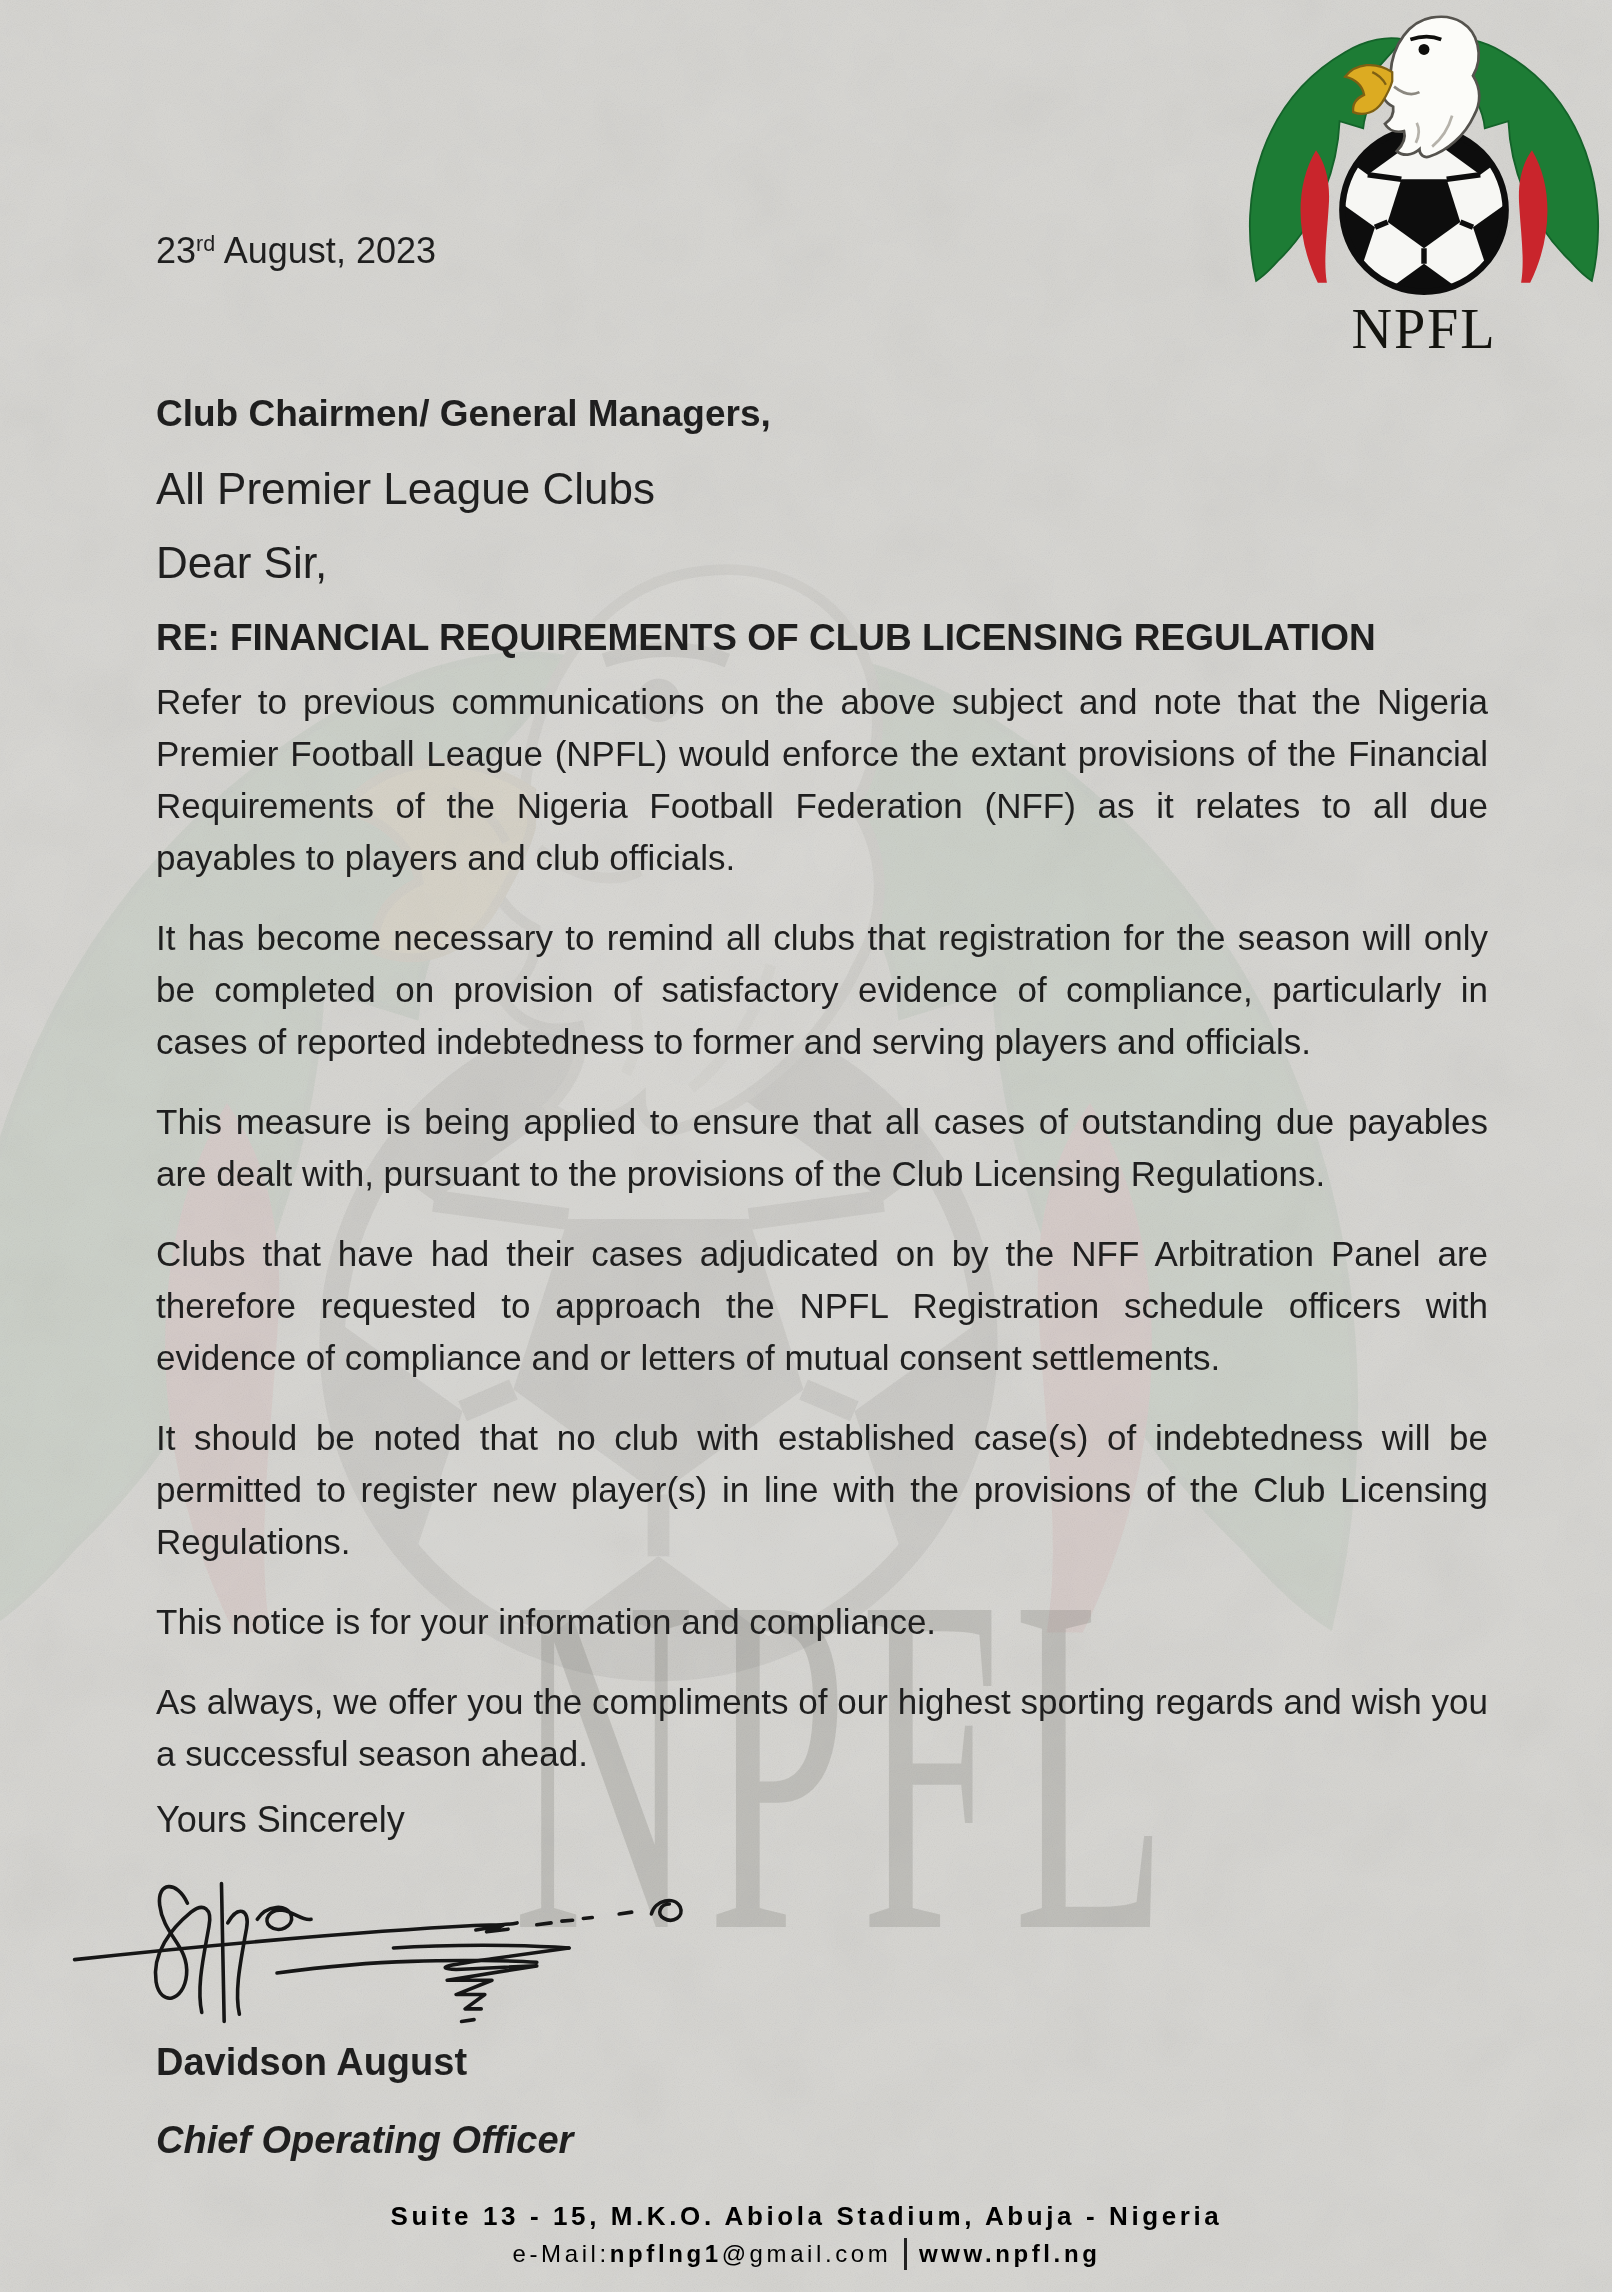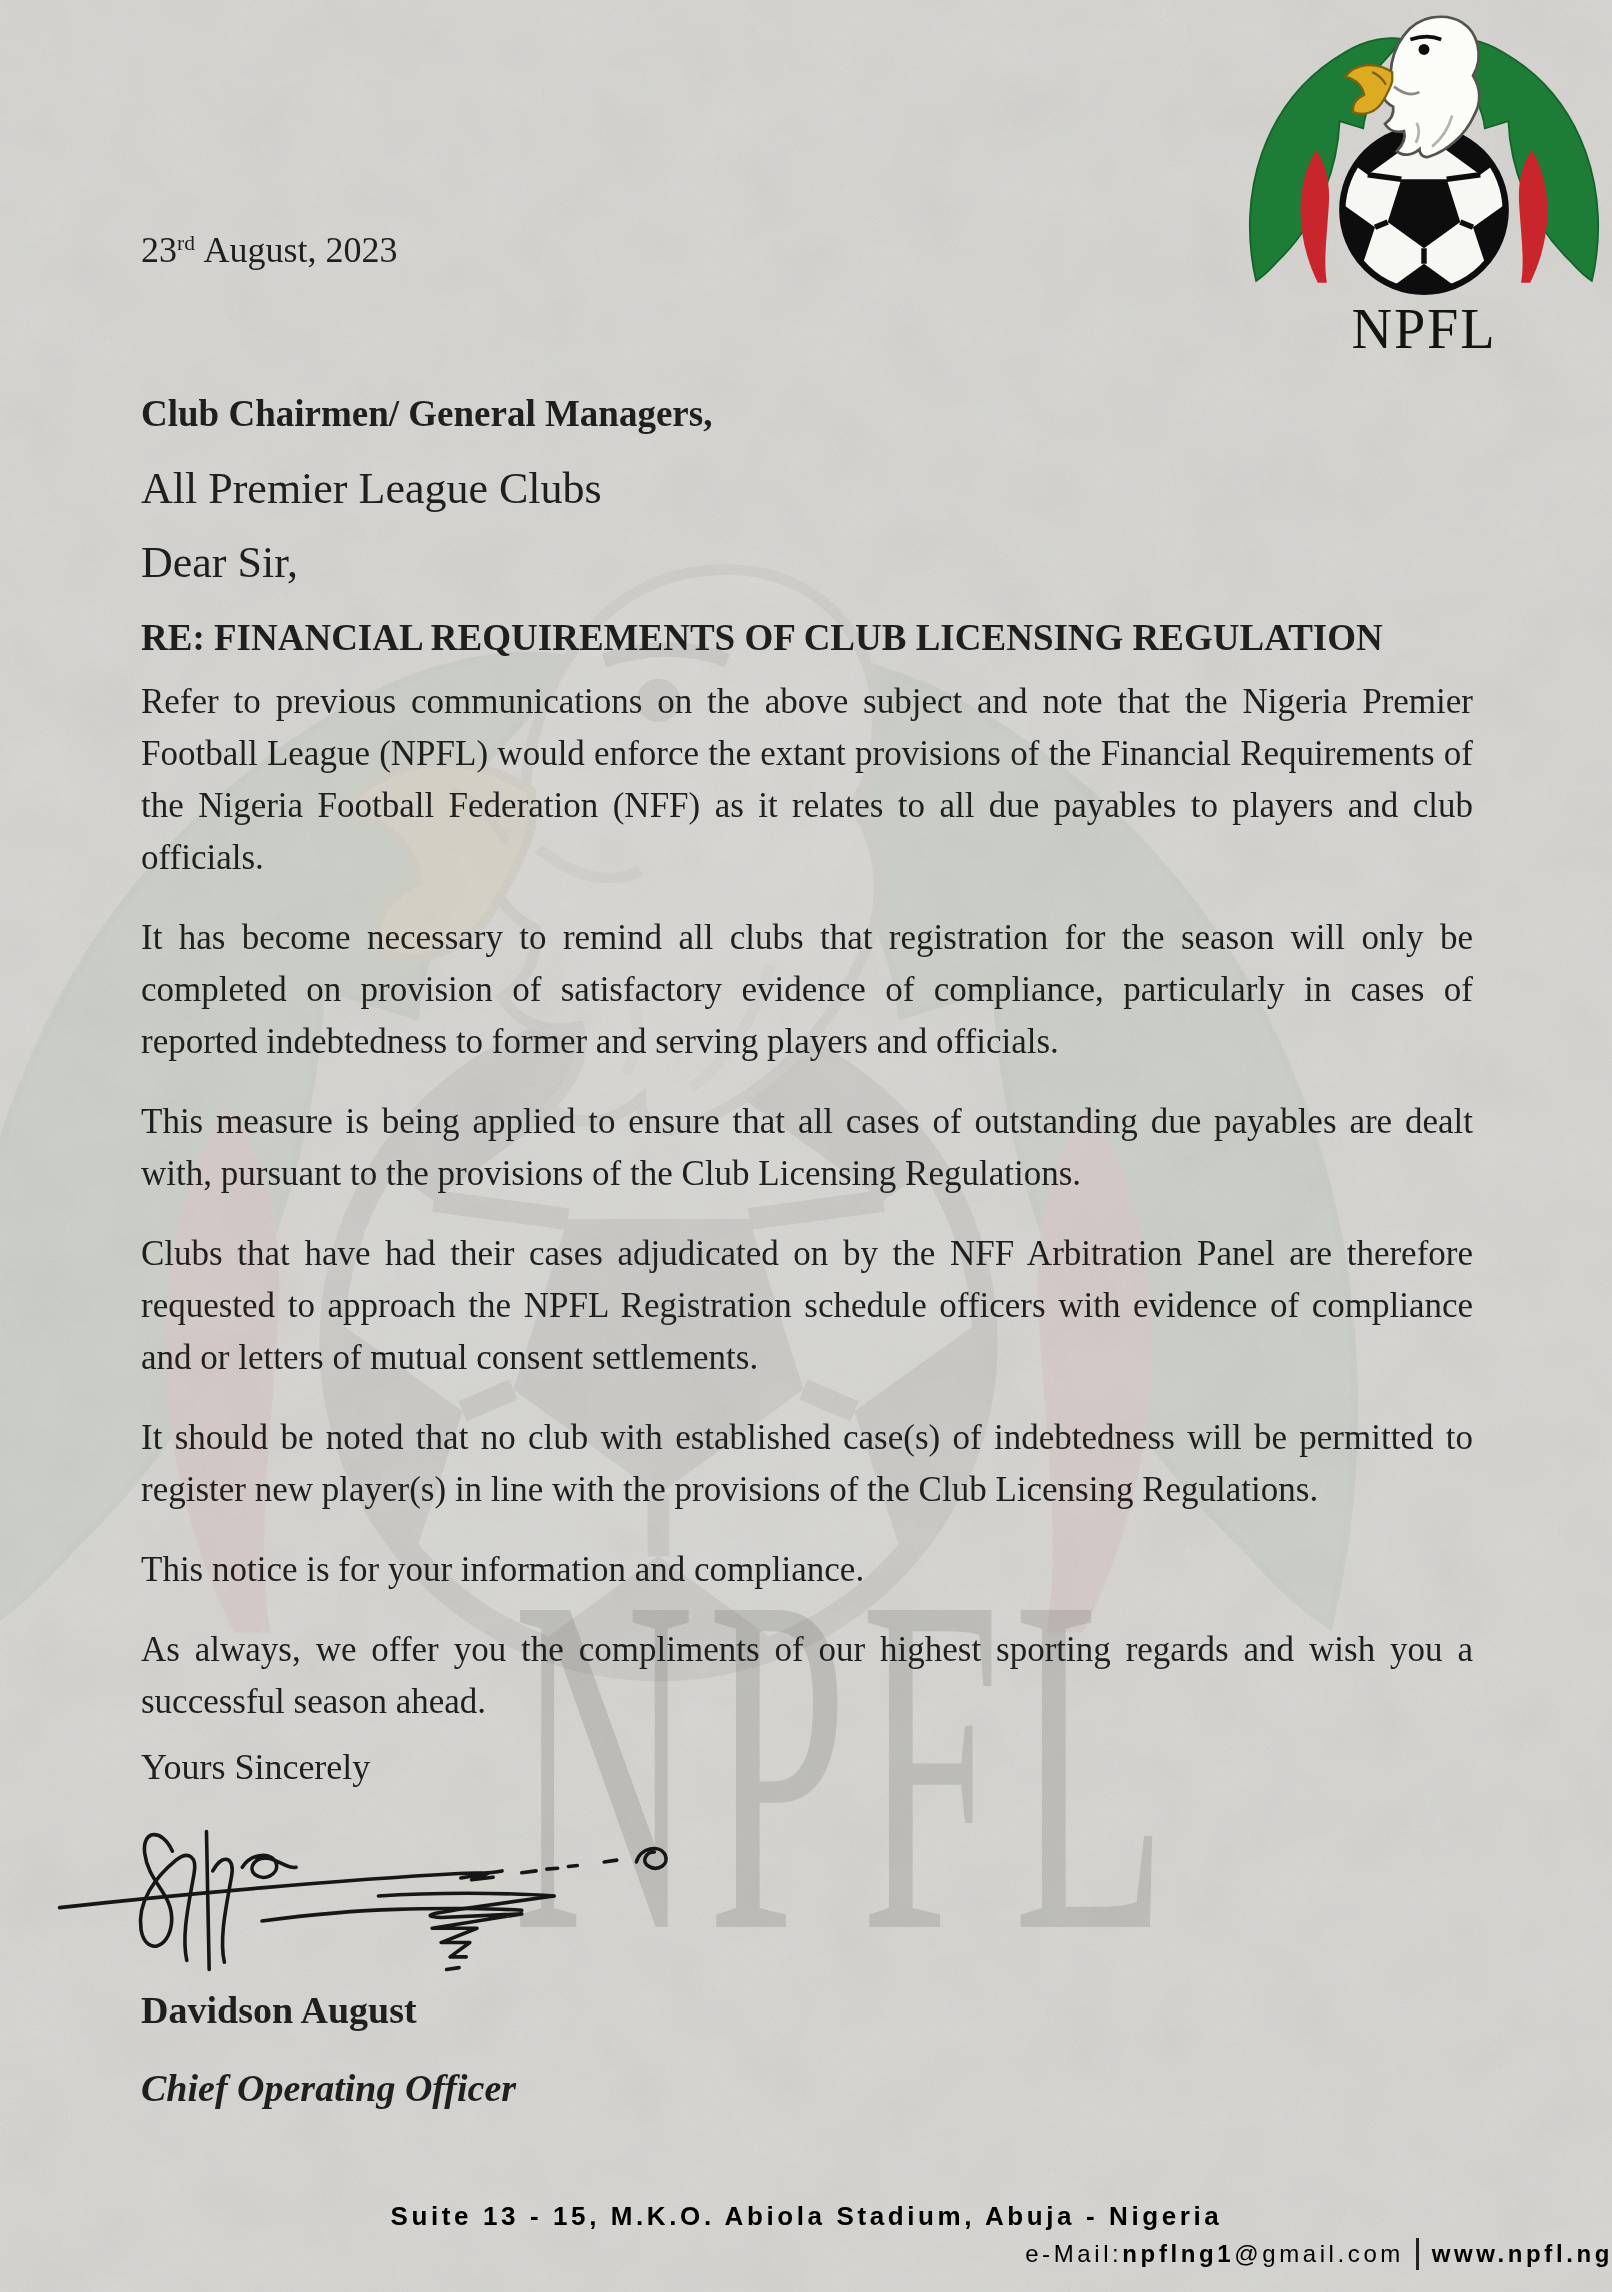--- a/index.html
+++ b/index.html
@@ -48,23 +48,22 @@
   }
   
   .logo {
     position: absolute;
     left: 1234px; top: 5.4px;
     width: 380px; height: 363px;
   }
   
   .content {
     position: absolute;
-    left: 141px; top: 0;
+    left: 156px; top: 0;
     width: 1332px;
-    font-family: Liberation Serif, serif;
   }
   .date-line {
     margin-top: 229px;
     font-size: 36px; line-height: 43px;
   }
   .date-line sup {
     font-size: 21.5px; vertical-align: 12.5px; line-height: 0;
   }
   .date-rest { margin-left: 0.24em; }
   .recipient-bold {
@@ -108,21 +107,21 @@
     left: 0; width: 100%;
     top: 2199px;
     text-align: center;
     color: #000000;
   }
   .footer-address {
     font-size: 26px; font-weight: 700; letter-spacing: 3.6px; line-height: 34px;
   }
   .footer-contact {
     margin-top: 4.5px;
-    font-size: 24px; letter-spacing: 3.6px; line-height: 32px; text-align: right;
+    font-size: 24px; letter-spacing: 3.6px; line-height: 32px;
   }
   .footer-contact .bold { font-weight: 700; }
   .footer-sep {
     display: inline-block;
     width: 2.7px; height: 32px;
     background: #222;
     margin: 0 12.5px;
     vertical-align: -8px;
   }
 </style>

